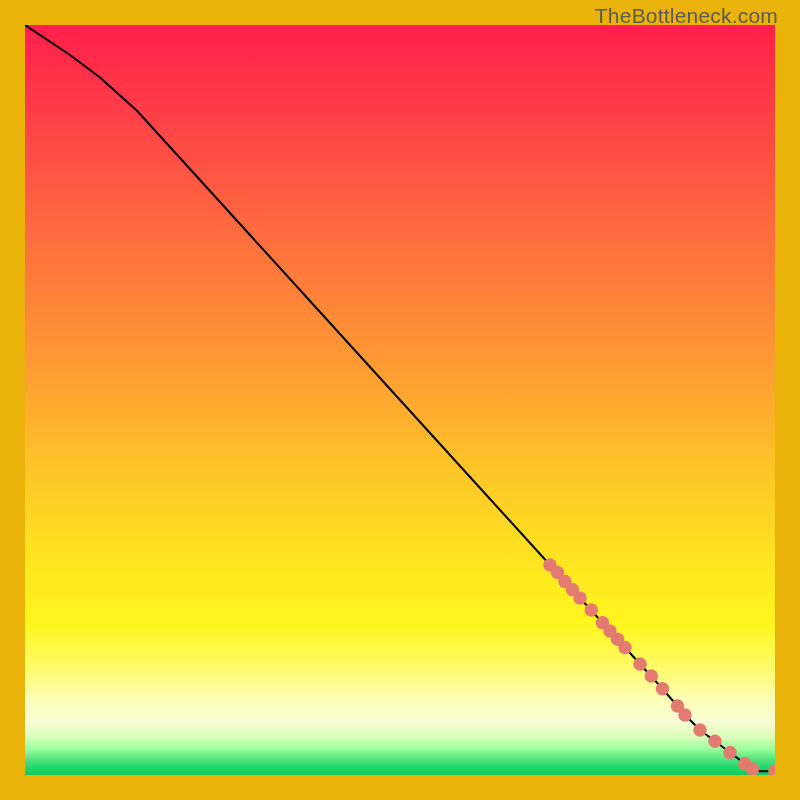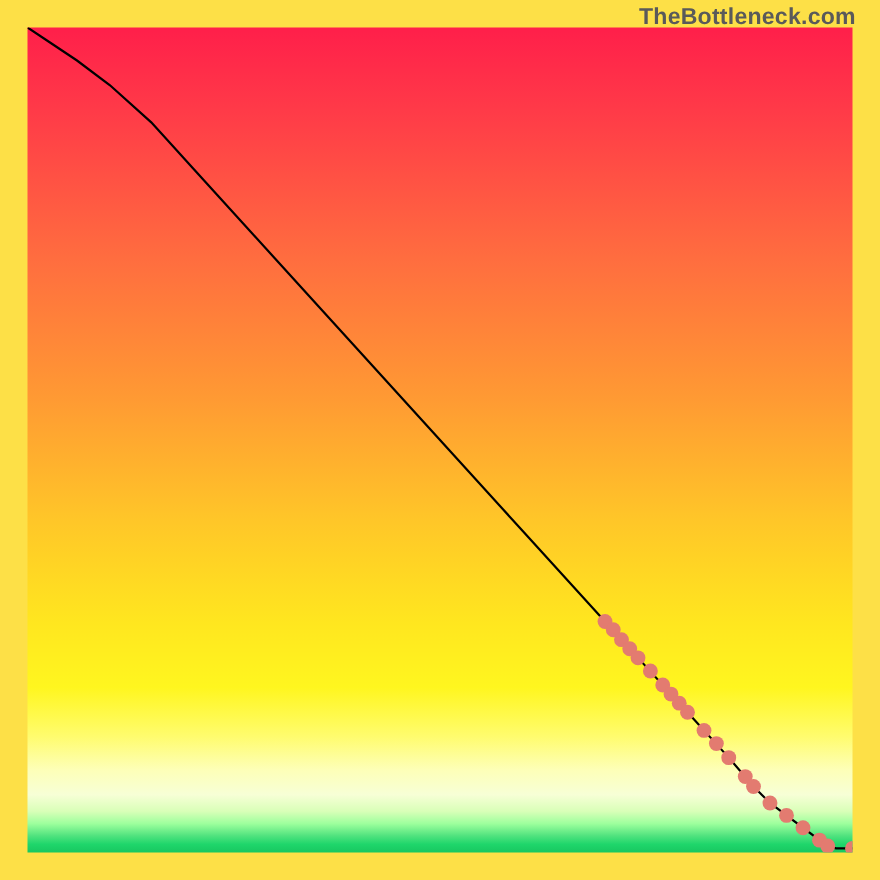--- a/index.html
+++ b/index.html
@@ -8,22 +8,21 @@
     width: 800px;
     height: 800px;
     overflow: hidden;
     background: #000;
     font-family: Arial, Helvetica, sans-serif;
   }
   .frame {
     position: relative;
     width: 800px;
     height: 800px;
-    background: #fde047;
-    font-weight: bold;
+    background: #eab308;
   }
   .plot-area {
     position: absolute;
     left: 25px;
     top: 25px;
     width: 750px;
     height: 750px;
     
     background: linear-gradient(
       to bottom,

